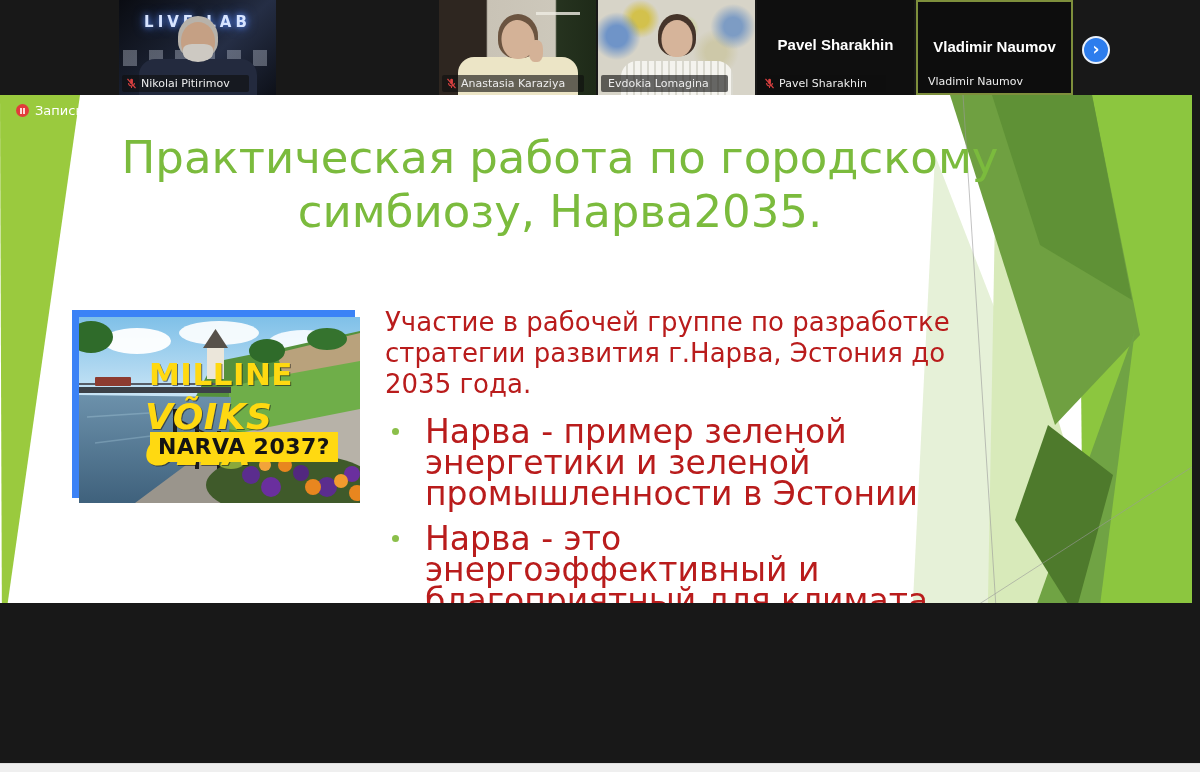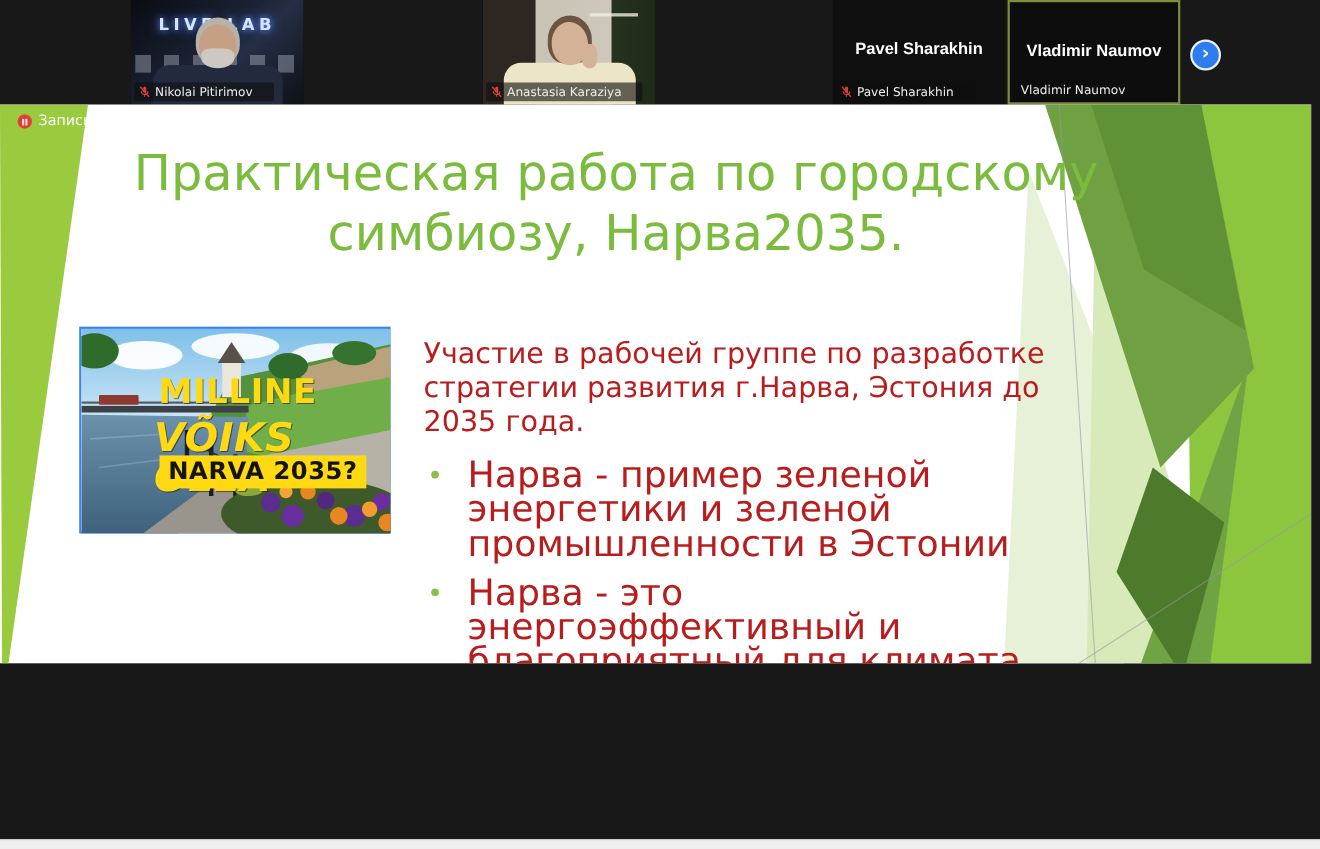--- a/index.html
+++ b/index.html
@@ -53,21 +53,21 @@
   .slide{position:absolute;left:0;top:95px;width:1192px;height:508px;background:#ffffff;overflow:hidden;}
   .decor{position:absolute;inset:0;}
   .rec-badge{position:absolute;left:16px;top:8px;display:flex;align-items:center;gap:6px;
     color:#fff;font-size:13px;}
   .rec-dot{width:13px;height:13px;border-radius:50%;background:#e23b3b;position:relative;flex:0 0 auto;}
   .rec-dot::before,.rec-dot::after{content:"";position:absolute;top:3.5px;width:1.8px;height:6px;background:#ffd9d9;}
   .rec-dot::before{left:4px;}
   .rec-dot::after{left:7.2px;}
   .slide-title{position:absolute;left:40px;top:36px;width:1040px;text-align:center;
     color:#7bbb3d;font-size:45px;line-height:54px;font-weight:500;}
-  .photo{position:absolute;left:72px;top:202px;width:283px;height:188px;border:2px solid #3b82f6;box-sizing:border-box;}
+  .photo{position:absolute;left:72px;top:215px;width:283px;height:188px;border:7px solid #3b82f6;box-sizing:border-box;}
   .photo svg{display:block;}
   .ph-txt{position:absolute;font-weight:900;color:#ffd911;letter-spacing:.5px;
     text-shadow:1px 1px 0 rgba(20,20,20,.55);line-height:1;}
   .ph-txt.l1{left:70px;top:42px;font-size:31px;}
   .ph-txt.l2{left:66px;top:82px;font-size:36px;font-style:italic;}
   .ph-box{position:absolute;left:71px;top:115px;background:#ffd911;color:#141414;
     font-weight:900;font-size:22px;line-height:1;padding:4px 8px;text-shadow:none;letter-spacing:.5px;}
   .content{position:absolute;left:385px;top:212px;width:608px;color:#b91c1c;}
   .intro{font-size:26px;line-height:31px;margin:0;}
   .bullets{list-style:none;margin:16px 0 0 0;padding:0;}
@@ -117,20 +117,31 @@
     <div class="name-tag">
       <svg class="mic-icon" viewBox="0 0 12 12">
         <rect x="4.6" y="0.8" width="3" height="6" rx="1.5" fill="#d84040"></rect>
         <path d="M2.8 5.5a3.2 3.2 0 0 0 6.4 0M6 8.7v2.2" stroke="#d84040" stroke-width="1.1" fill="none"></path>
         <line x1="1.6" y1="1" x2="10.4" y2="11" stroke="#d84040" stroke-width="1.4"></line>
       </svg>
       <span>Anastasia Karaziya</span>
     </div>
   </div>
 
+  <div class="tile" style="left:598px;">
+    <div class="tile-bg bg-map"></div>
+    <div class="person">
+      <div class="body-shape" style="width:112px;height:40px;background:repeating-linear-gradient(90deg,#f4f3ee 0 5px,#d9d8cf 5px 7px);"></div>
+      <div class="hair" style="top:14px;width:38px;height:42px;background:#45342a;"></div>
+      <div class="head" style="top:20px;width:31px;height:37px;background:#d6b49a;"></div>
+    </div>
+    <div class="name-tag no-icon">
+      <span>Evdokia Lomagina</span>
+    </div>
+  </div>
 
   <div class="tile" style="left:757px;background:#0f0f0f;">
     <div class="dark-tile-name">Pavel Sharakhin</div>
     <div class="name-tag">
       <svg class="mic-icon" viewBox="0 0 12 12">
         <rect x="4.6" y="0.8" width="3" height="6" rx="1.5" fill="#d84040"></rect>
         <path d="M2.8 5.5a3.2 3.2 0 0 0 6.4 0M6 8.7v2.2" stroke="#d84040" stroke-width="1.1" fill="none"></path>
         <line x1="1.6" y1="1" x2="10.4" y2="11" stroke="#d84040" stroke-width="1.4"></line>
       </svg>
       <span>Pavel Sharakhin</span>
@@ -230,21 +241,21 @@
       <circle cx="273" cy="157" r="8" fill="#6a2f9e"></circle>
         <circle cx="206" cy="148" r="7" fill="#e8861f"></circle>
       <circle cx="234" cy="170" r="8" fill="#e8861f"></circle>
         <circle cx="262" cy="164" r="7" fill="#f29b2e"></circle>
       <circle cx="278" cy="176" r="8" fill="#e8861f"></circle>
         <circle cx="186" cy="148" r="6" fill="#f2a43a"></circle>
       <ellipse cx="152" cy="142" rx="16" ry="10" fill="#8aa83c"></ellipse>
     </svg>
     <div class="ph-txt l1">MILLINE</div>
     <div class="ph-txt l2">VÕIKS OLLA</div>
-    <div class="ph-box">NARVA 2035?</div>
+    <div class="ph-box">NARVA 2037?</div>
   </div>
 
   <div class="content">
     <p class="intro">Участие в рабочей группе по разработке стратегии развития г.Нарва, Эстония до 2035 года.</p>
     <ul class="bullets">
       <li>Нарва - пример зеленой энергетики и зеленой промышленности в Эстонии</li>
       <li>Нарва - это энергоэффективный и благоприятный для климата город с прочной зеленой репутацией, который привлекает производителей зеленой энергии и экологически чистую промышленность, таким образом являясь примером для Эстонии и за ее пределами.</li>
     </ul>
   </div>
 

